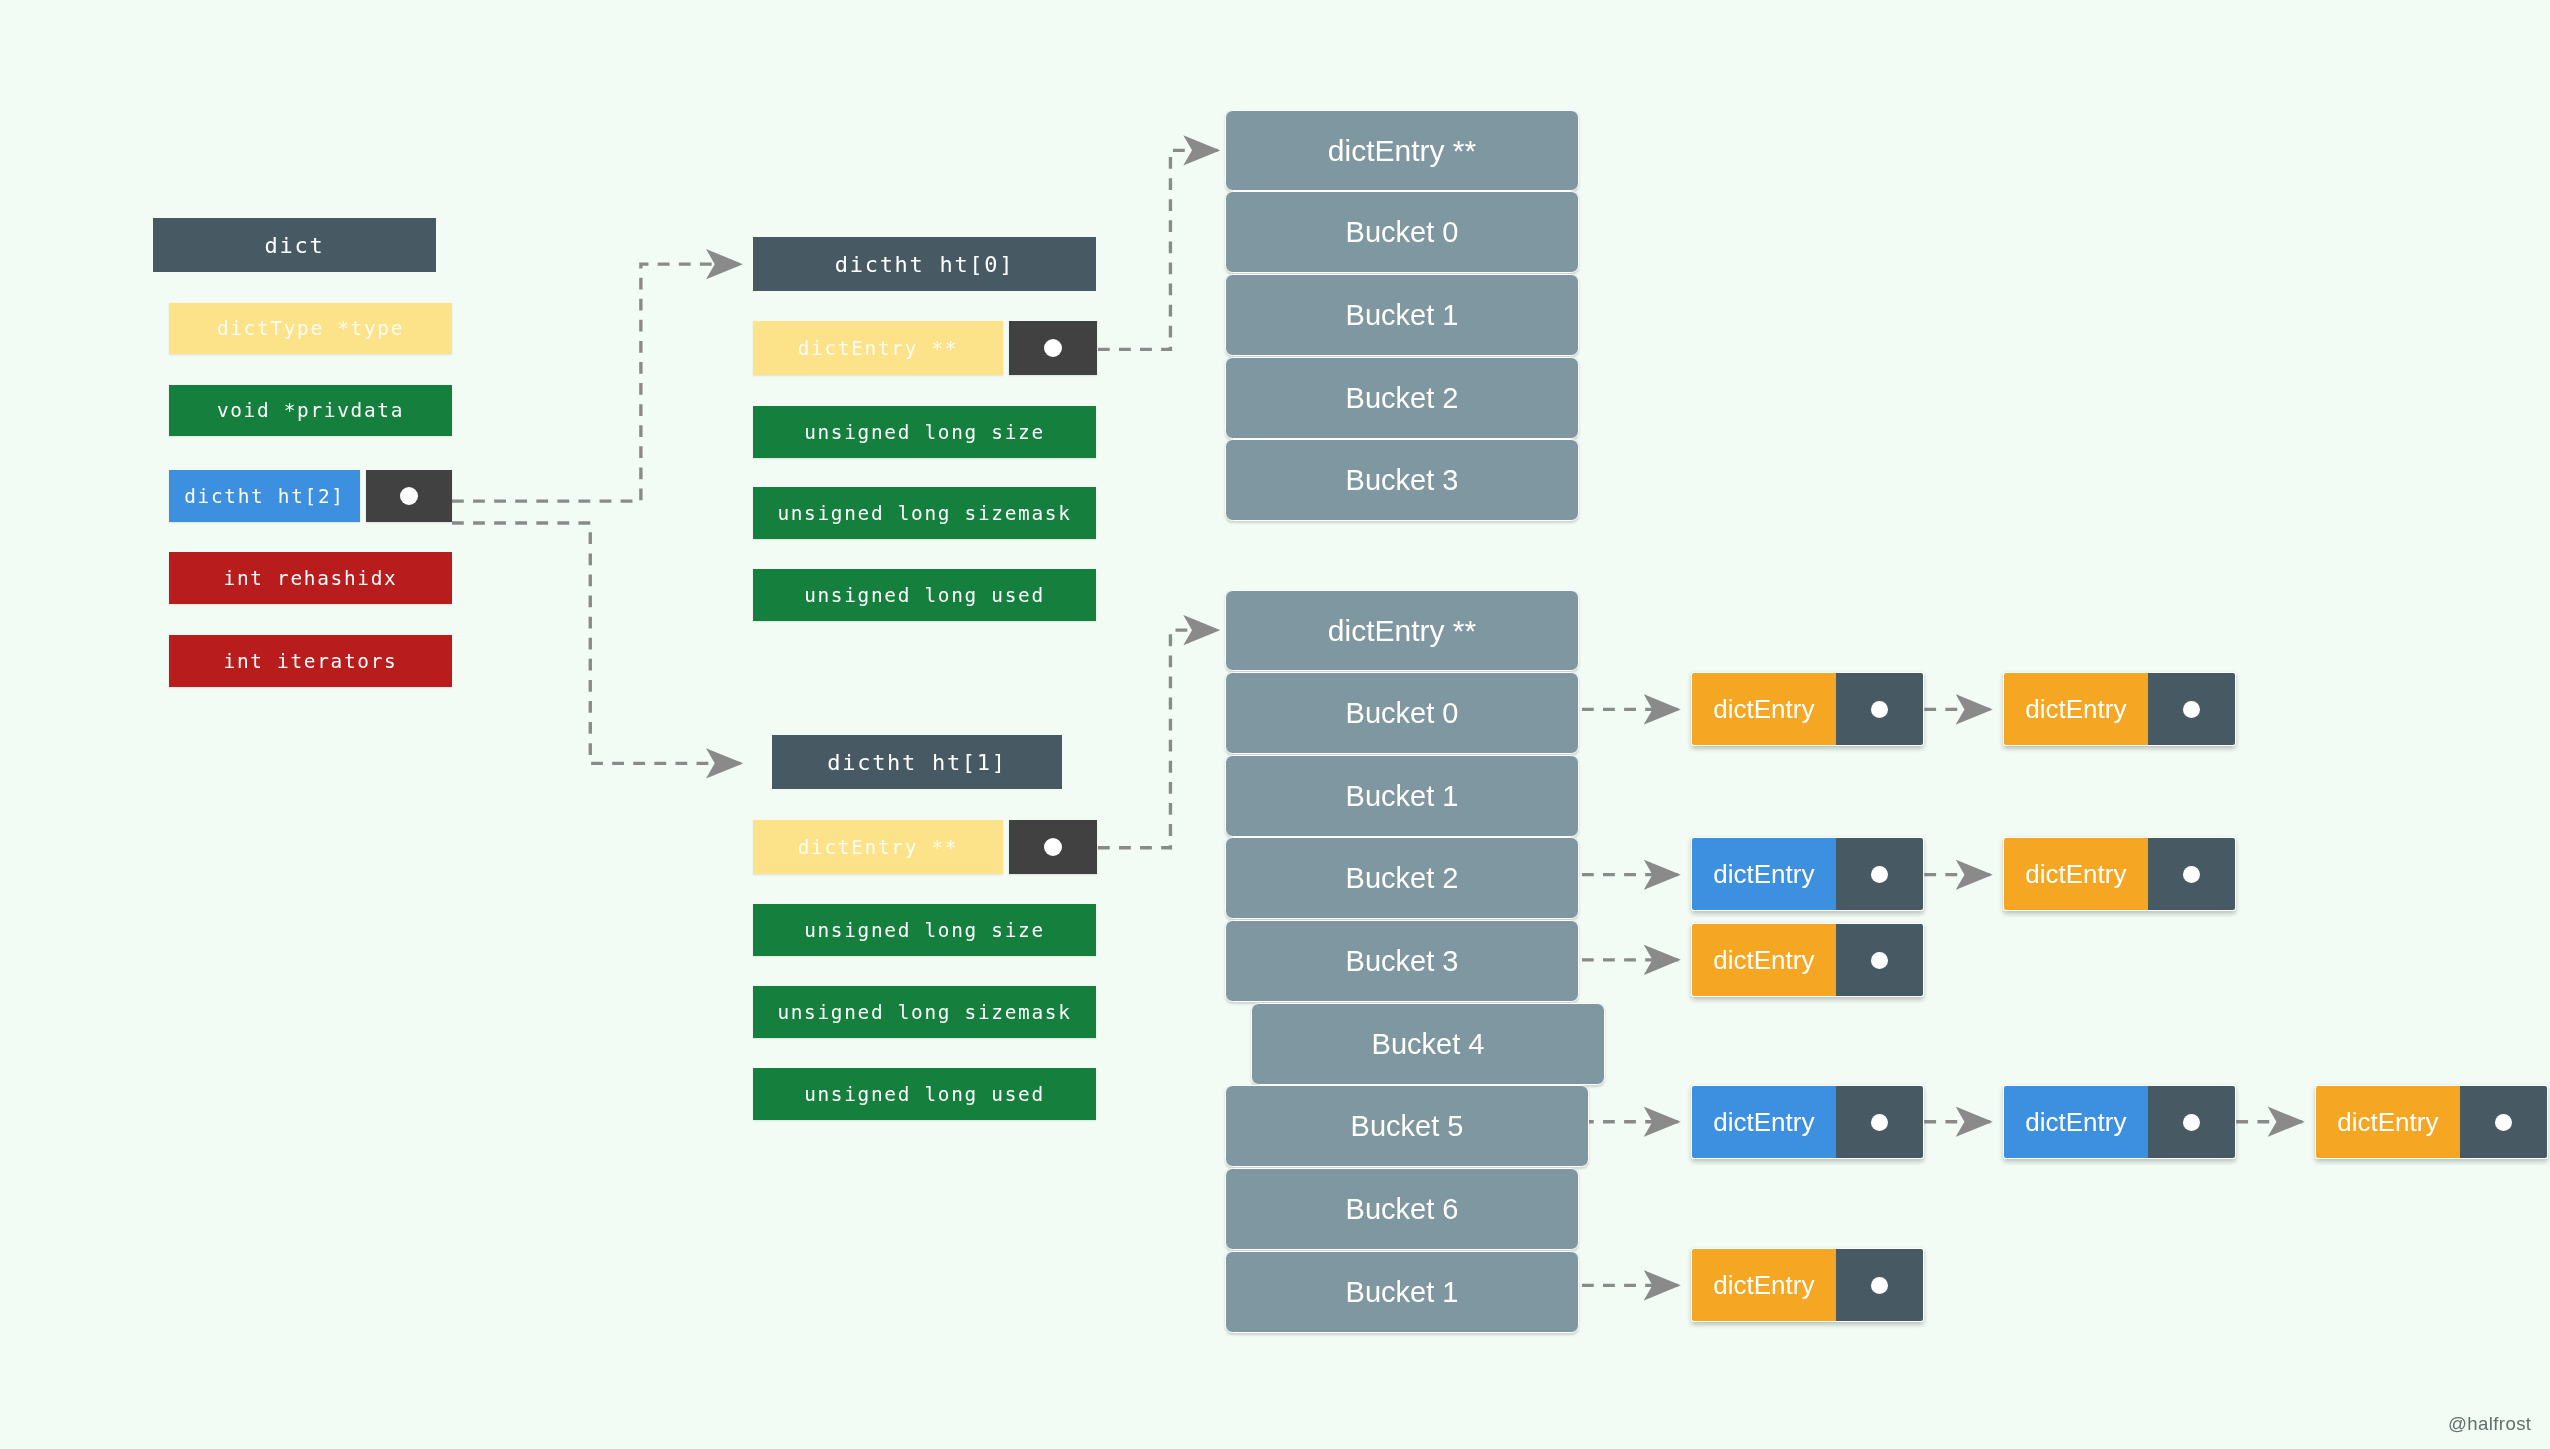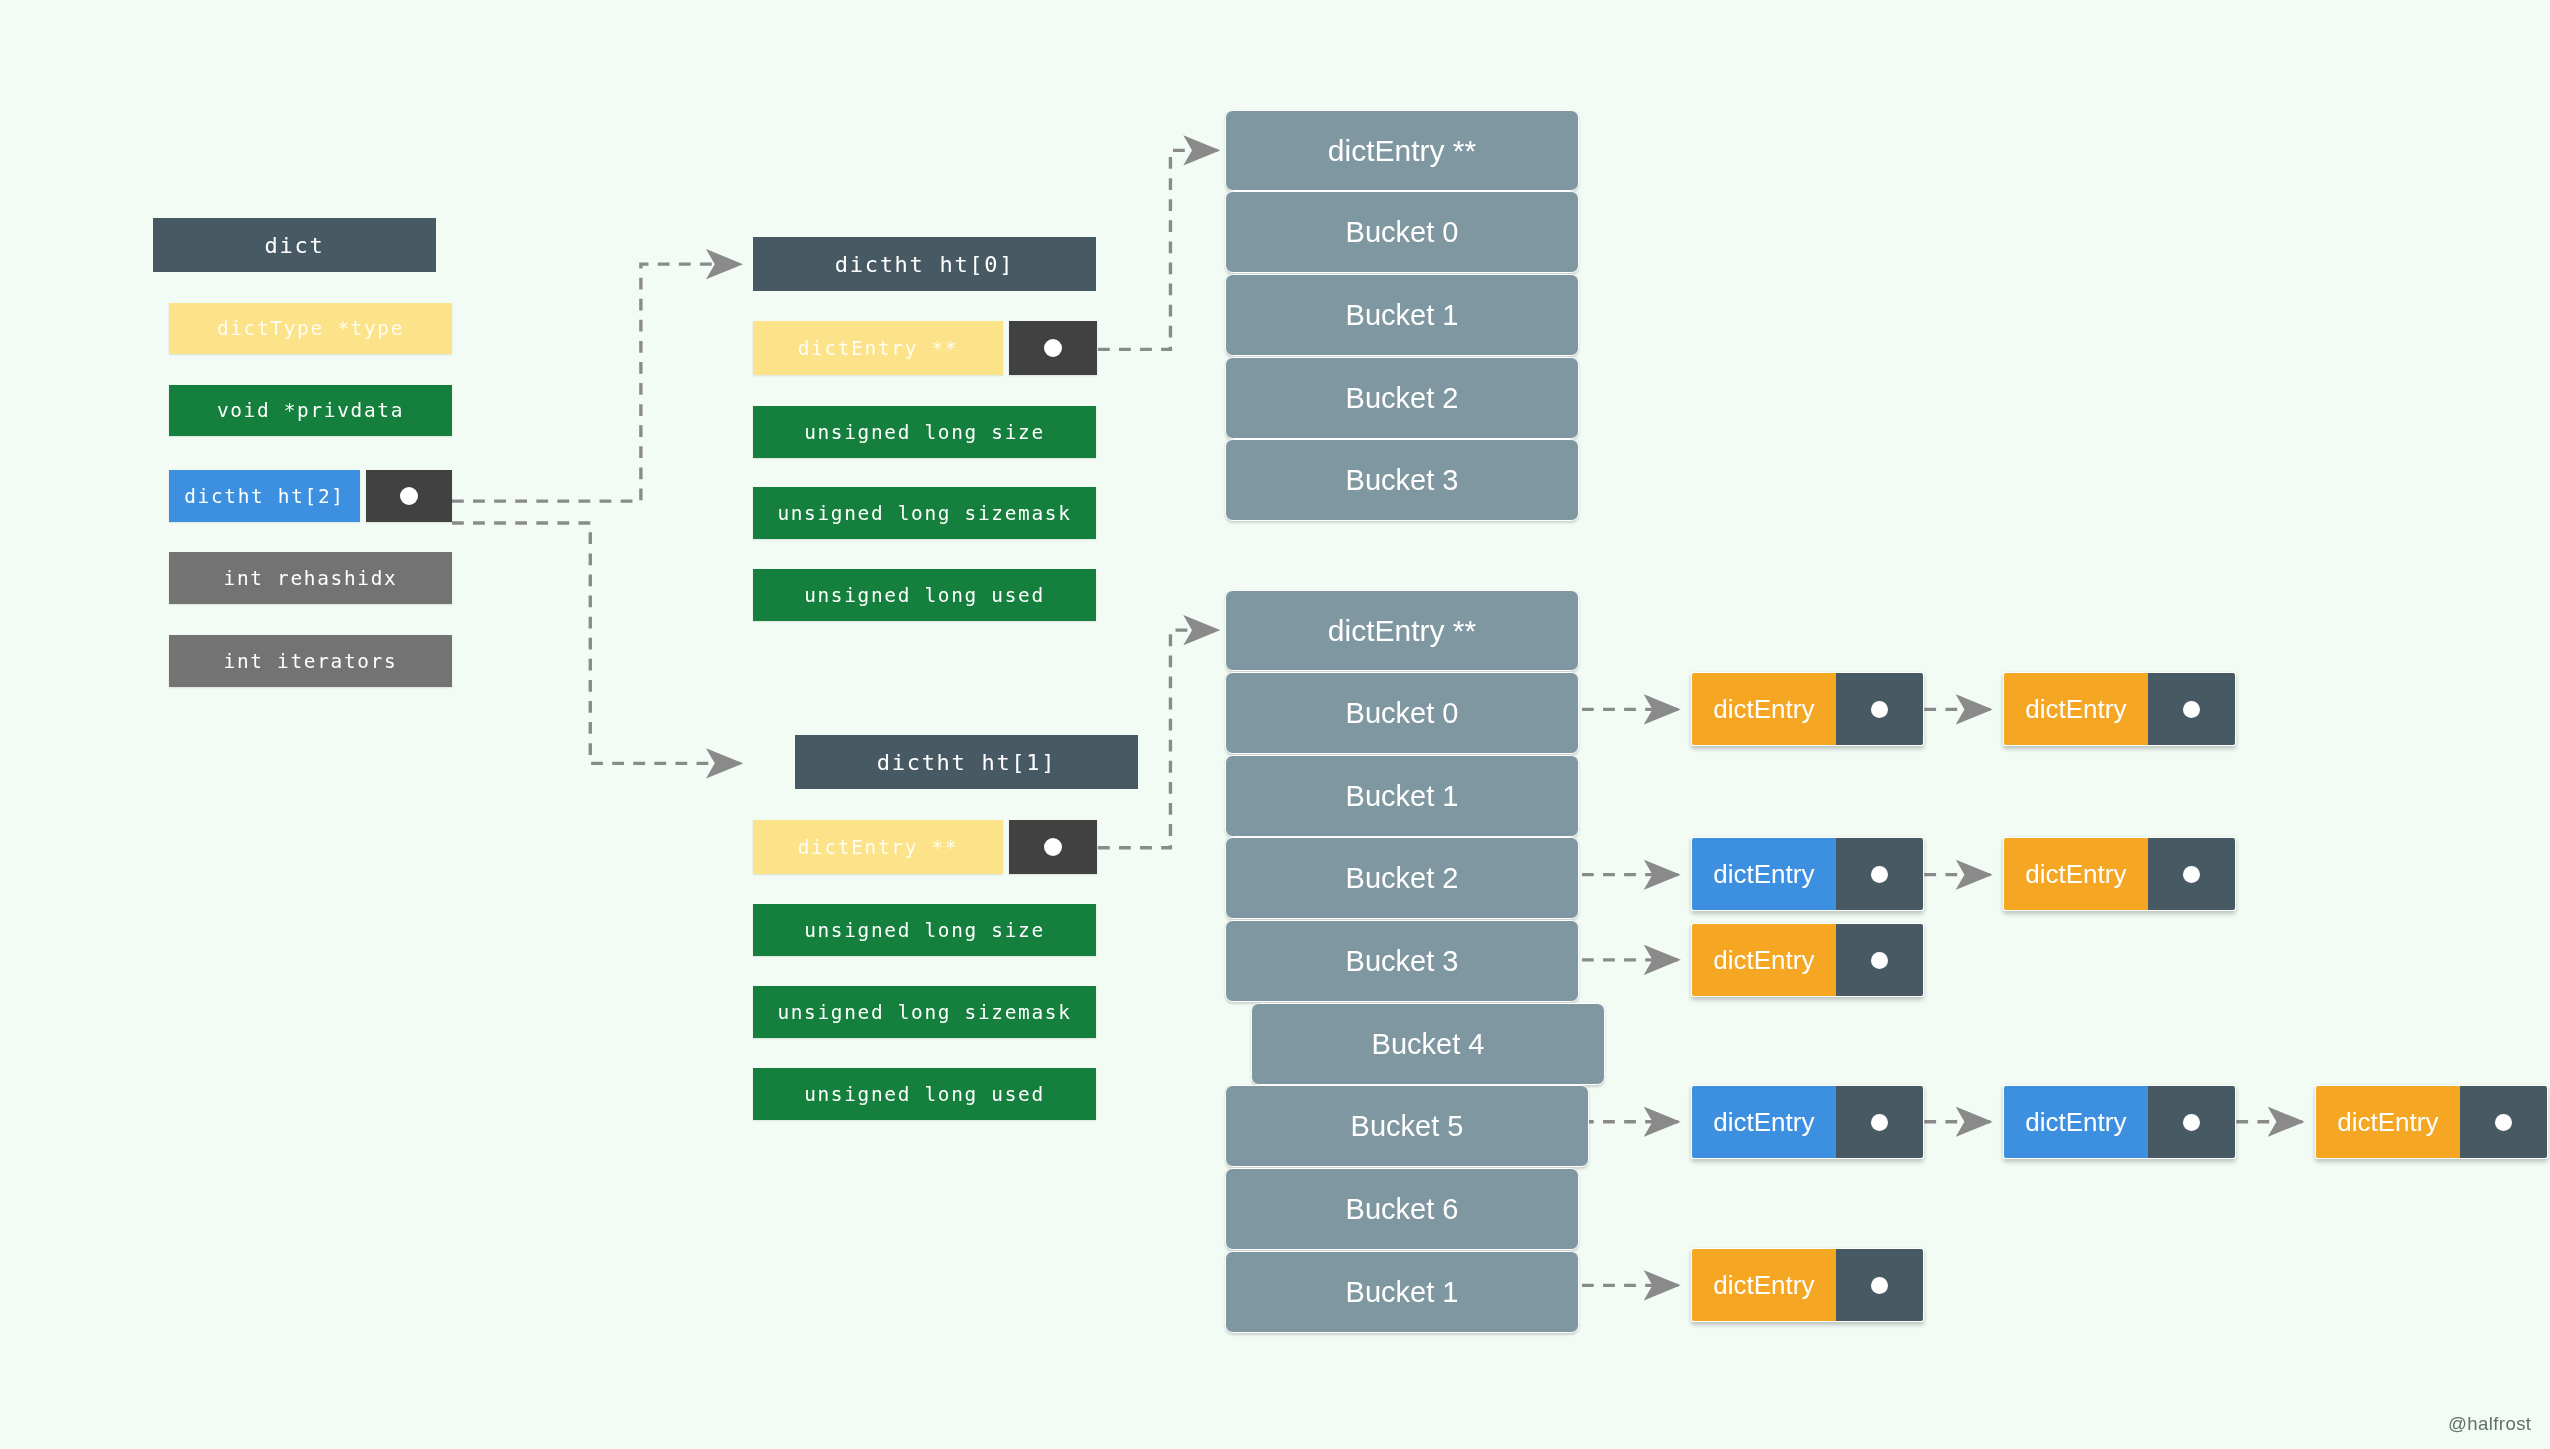--- a/index.html
+++ b/index.html
@@ -37,21 +37,21 @@
   
   .mono {
     font-family: "DejaVu Sans Mono", "Liberation Mono", monospace;
     letter-spacing: 1.7px;
   }
 
   .hdr-dark   { background: #475a64; }
   .f-yellow   { background: #fce38a; }
   .f-teal     { background: #15803d; }
   .f-blue     { background: #3d8fe0; }
-  .f-pink     { background: #737373; }
+  .f-pink     { background: #b91c1c; }
   .ptr-dark   { background: #414141; }
 
   .field-shadow { box-shadow: 0 0.8px 1.7px rgba(0,0,0,0.10); }
 
   .dot {
     width: 18.6px; height: 18.6px;
     border-radius: 50%;
     background: #ffffff;
   }
 
@@ -169,21 +169,21 @@
     <div class="box ptr-dark field-shadow" style="left:1009px;top:321px;width:88px;height:54px;">
       <span class="dot"></span>
     </div>
 
     <div class="box mono f-teal field-shadow" style="left:753px;top:406px;width:343px;height:52px;font-size:19.4px;">unsigned long size</div>
     <div class="box mono f-teal field-shadow" style="left:753px;top:487px;width:343px;height:52px;font-size:19.4px;">unsigned long sizemask</div>
     <div class="box mono f-teal field-shadow" style="left:753px;top:569px;width:343px;height:52px;font-size:19.4px;">unsigned long used</div>
   </div>
 
   <div>
-    <div class="box mono hdr-dark" style="left:795px;top:735px;width:343px;height:54px;font-size:22px;">
+    <div class="box mono hdr-dark" style="left:772px;top:735px;width:290px;height:54px;font-size:22px;">
       <span>dictht ht[1]</span>
     </div>
 
     <div class="box mono f-yellow field-shadow" style="left:753px;top:820px;width:250px;height:54px;font-size:19.4px;color:#fffdf2;">dictEntry **</div>
     <div class="box ptr-dark field-shadow" style="left:1009px;top:820px;width:88px;height:54px;">
       <span class="dot"></span>
     </div>
 
     <div class="box mono f-teal field-shadow" style="left:753px;top:904px;width:343px;height:52px;font-size:19.4px;">unsigned long size</div>
     <div class="box mono f-teal field-shadow" style="left:753px;top:986px;width:343px;height:52px;font-size:19.4px;">unsigned long sizemask</div>

